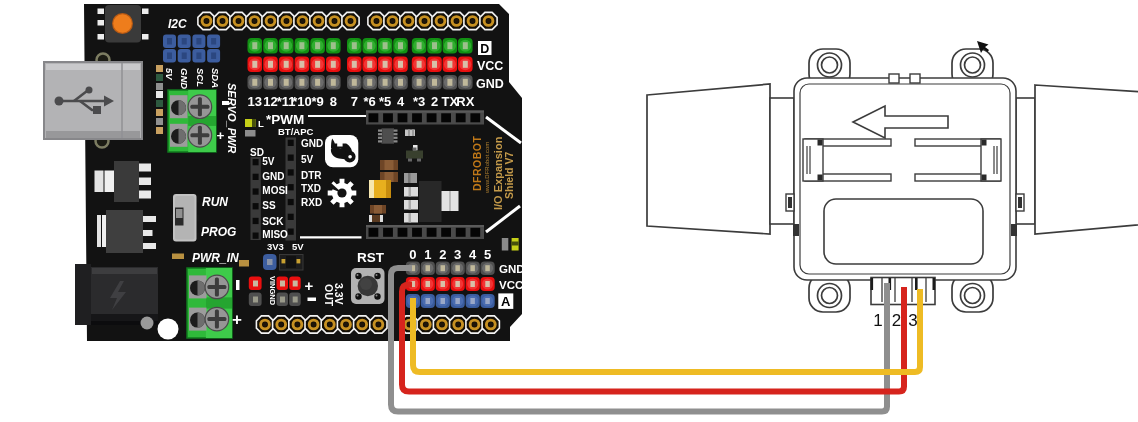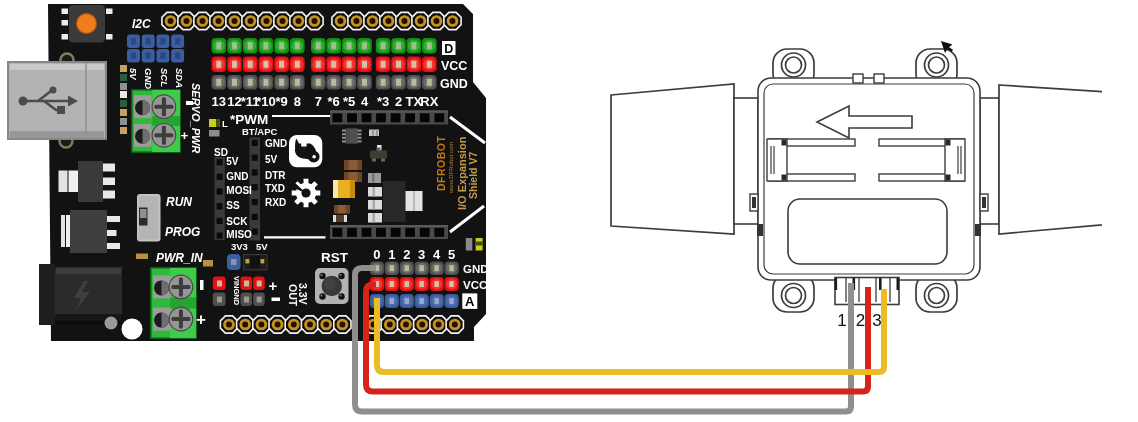--- a/index.html
+++ b/index.html
@@ -1,16 +1,16 @@
 <!DOCTYPE html>
 <html><head>
 <meta charset="utf-8">
 <style>
 html,body{margin:0;padding:0;background:#ffffff;}
-#wrap{position:relative;width:1102px;height:422px;overflow:hidden;}
+#wrap{position:relative;width:1102px;height:422px;overflow:hidden;margin-left:36px;}
 </style>
 </head>
 <body>
 <div id="wrap">
 <svg width="1138" height="422" viewBox="0 0 1138 422">
 <path d="M48,4 L463,4 L473,14 L473,82 L486,98 L486,314 L474,327 L474,341 L51,341 Z" fill="#121212"></path>
 <circle cx="67" cy="60" r="6.5" fill="#1c1c14" stroke="#7d7d62" stroke-width="2.5"></circle>
 <circle cx="66" cy="141" r="6.5" fill="#1c1c14" stroke="#7d7d62" stroke-width="2.5"></circle>
 <rect x="61.5" y="8.5" width="6.5" height="5.5" fill="#ececec"></rect>
 <rect x="61.5" y="20" width="6.5" height="5.5" fill="#ececec"></rect>

